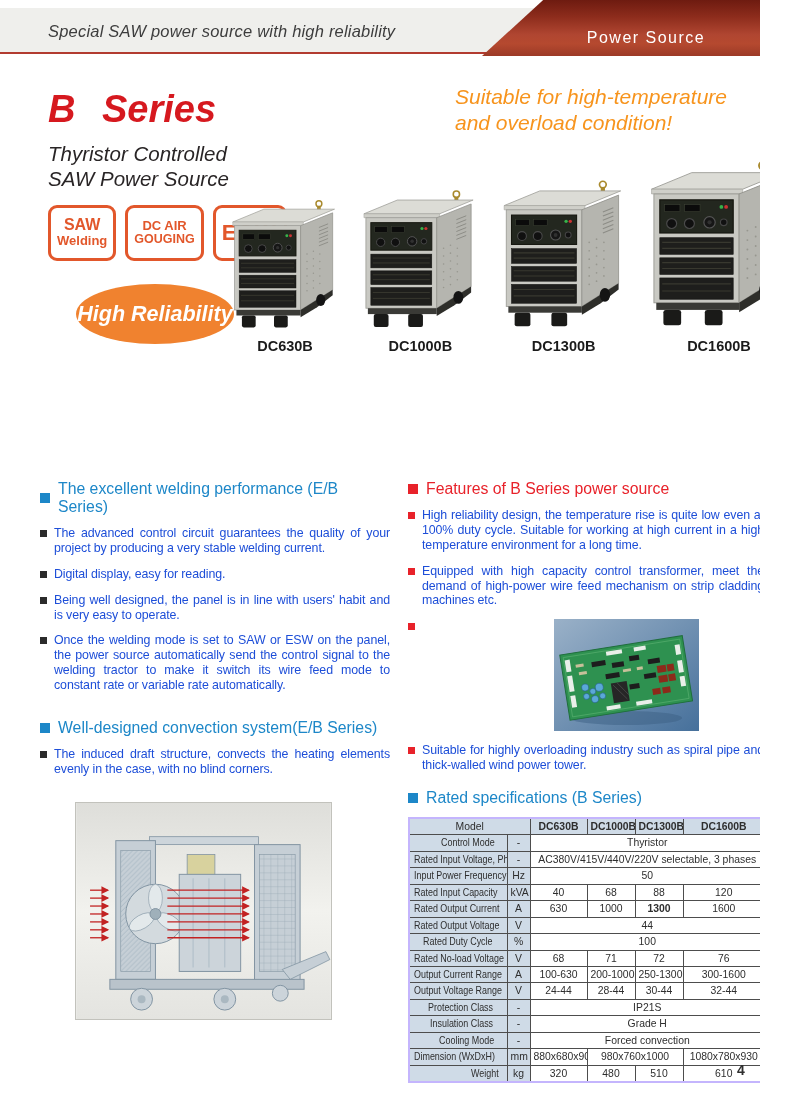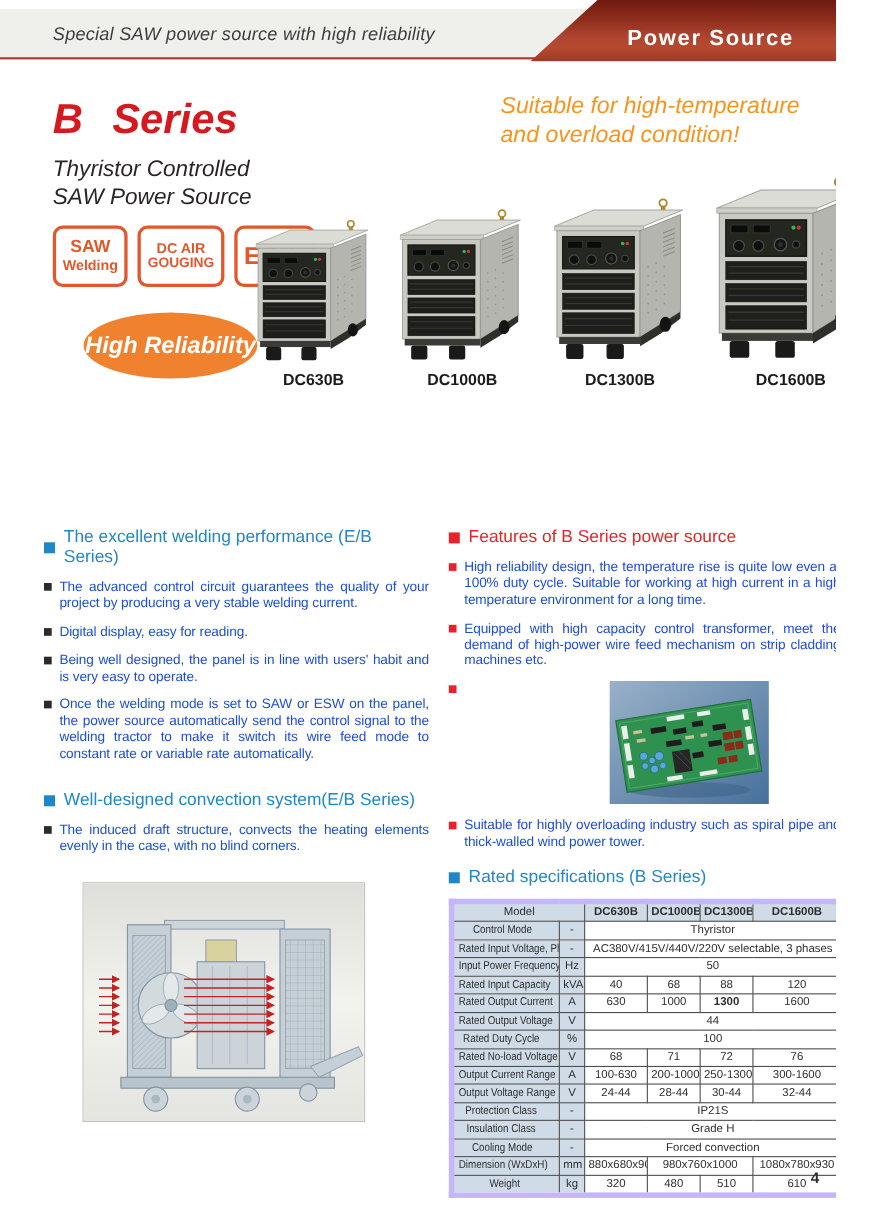--- a/index.html
+++ b/index.html
@@ -8,21 +8,21 @@
 
   
   .hdr-bar { position:absolute; left:0; top:8px; width:800px; height:46px;
              background:#efefec; border-bottom:2px solid #b23b30; }
   .hdr-tagline { position:absolute; left:48px; top:22px; font-size:16.5px; font-style:italic;
                  color:#3d3d3d; letter-spacing:0.2px; }
   .hdr-banner { position:absolute; right:0; top:0; width:278px; height:56px;
                 background:linear-gradient(180deg,#6e1b10 0%,#8d2c1c 30%,#b04631 62%,#b5492f 78%,#9c3a27 100%);
                 clip-path:polygon(22% 0, 100% 0, 100% 100%, 0% 100%); }
   .hdr-banner-text { position:absolute; left:58px; right:8px; bottom:9px; text-align:center;
-                     color:#ffffff; font-size:20px; font-weight:bold; letter-spacing:1.5px; }
+                     color:#ffffff; font-size:16px; font-weight:normal; letter-spacing:1.5px; }
 
   
   .series-title { position:absolute; left:48px; top:88px; font-size:38px; font-weight:bold;
                   font-style:italic; color:#d6191f; word-spacing:16px; letter-spacing:0px; }
   .subtitle { position:absolute; left:48px; top:142px; font-size:20.5px; font-style:italic;
               color:#292526; line-height:1.2; }
   .slogan { position:absolute; left:455px; top:84px; font-size:21px; font-style:italic;
             color:#f7941d; line-height:1.25; }
   .badges { position:absolute; left:48px; top:205px; display:flex; gap:9px; }
   .badge { border:3px solid #e2572b; border-radius:9px; color:#e2572b; background:#fff;
@@ -62,25 +62,25 @@
 
   .pcb-block { display:flex; gap:36px; margin:6px 0 12px 0; }
   .pcb-text-wrap { display:flex; width:110px; flex:0 0 auto; }
   .pcb-text-wrap .btxt { text-align:justify; }
   .pcb-fig { flex:0 0 auto; }
 
   .conv-fig { margin:14px 0 0 35px; width:257px; height:218px; border:1px solid #c2c2bc; }
 
   
   .spec-table { border-collapse:collapse; width:356px; margin-top:8px;
-                border:5px solid #c4b5fd; table-layout:fixed; }
+                border:2px solid #c4b5fd; table-layout:fixed; }
   .spec-table td, .spec-table th { border:1px solid #4d4d4d; font-size:10.4px;
                 color:#2e2e2e; padding:2px 3px; height:16px; line-height:1.1;
                 text-align:center; font-weight:normal; overflow:hidden; white-space:nowrap; }
-  .spec-table .lab { background:#cfdbe7; text-align:center; padding-left:4px; }
+  .spec-table .lab { background:#cfdbe7; text-align:right; padding-left:4px; }
   .spec-table .lab span { display:inline-block; transform:scaleX(0.86);
                 transform-origin:left center; white-space:nowrap; }
   .spec-table .unit { background:#cfdbe7; }
   .spec-table .mhead { background:#cfdbe7; font-weight:bold; }
   .spec-table .mlab { background:#cfdbe7; }
   .spec-table .bold { font-weight:bold; }
 
   .page-num { position:absolute; left:737px; top:1062px; font-size:14px; font-weight:bold;
               color:#2f2f2f; }
 </style>

